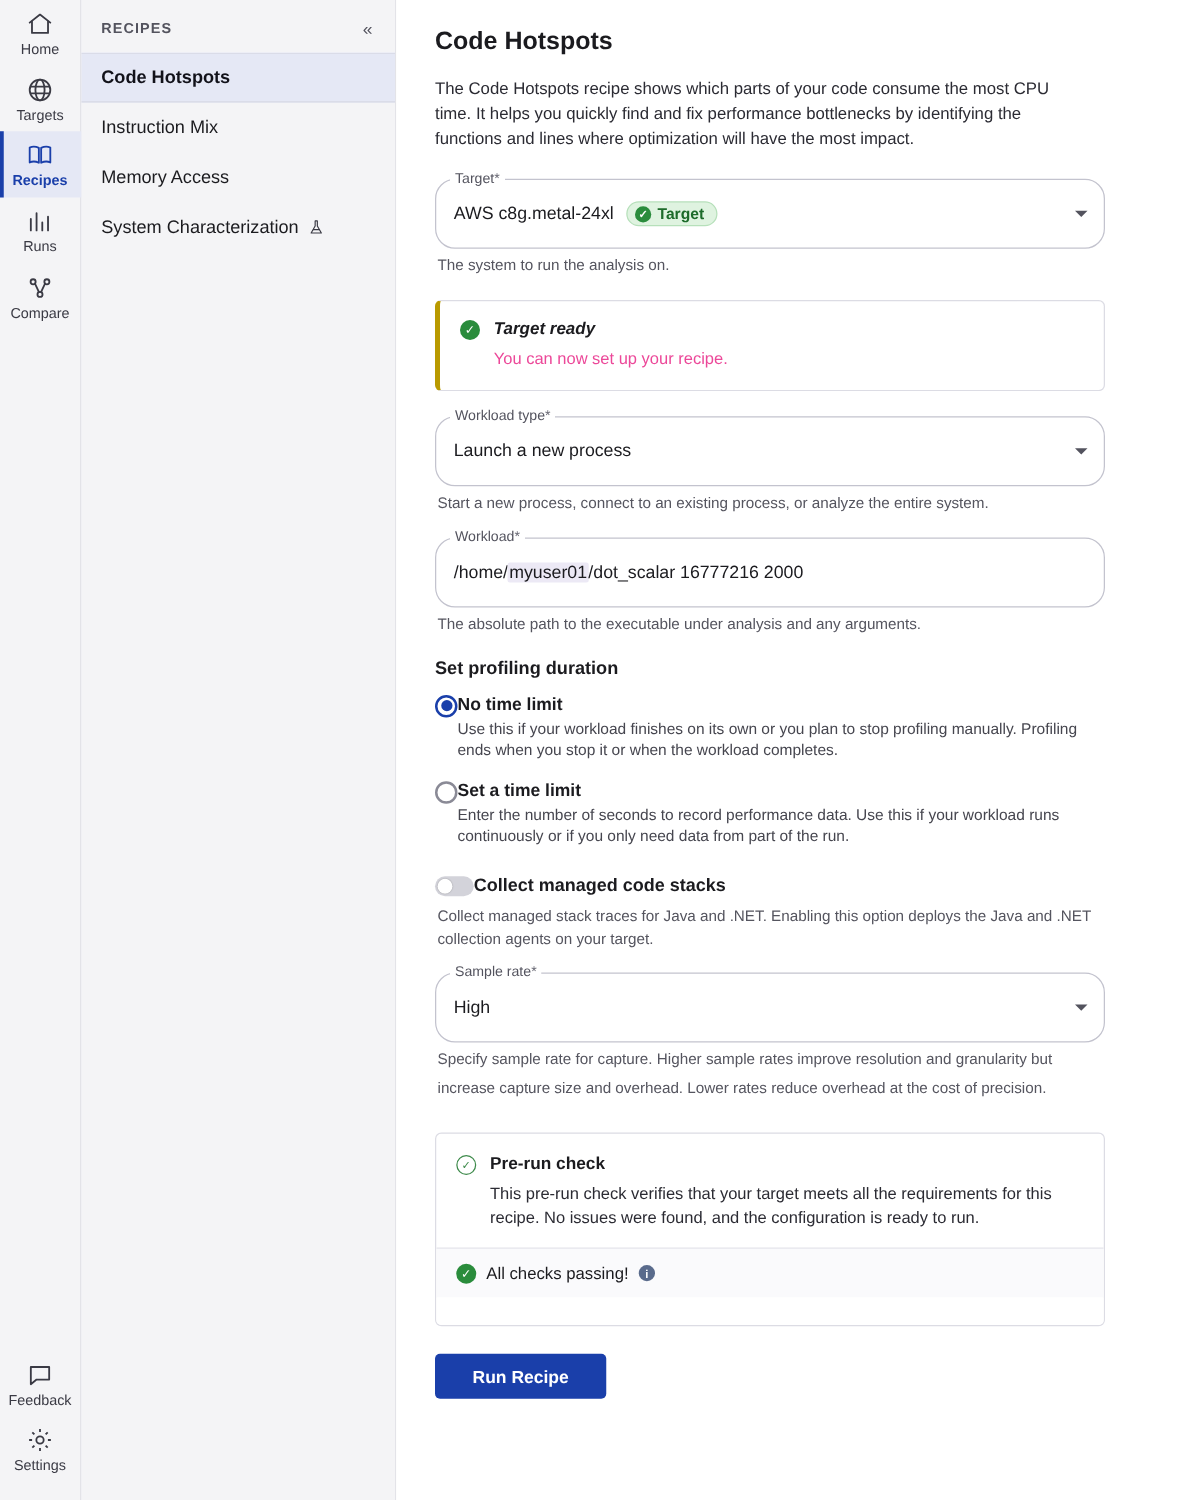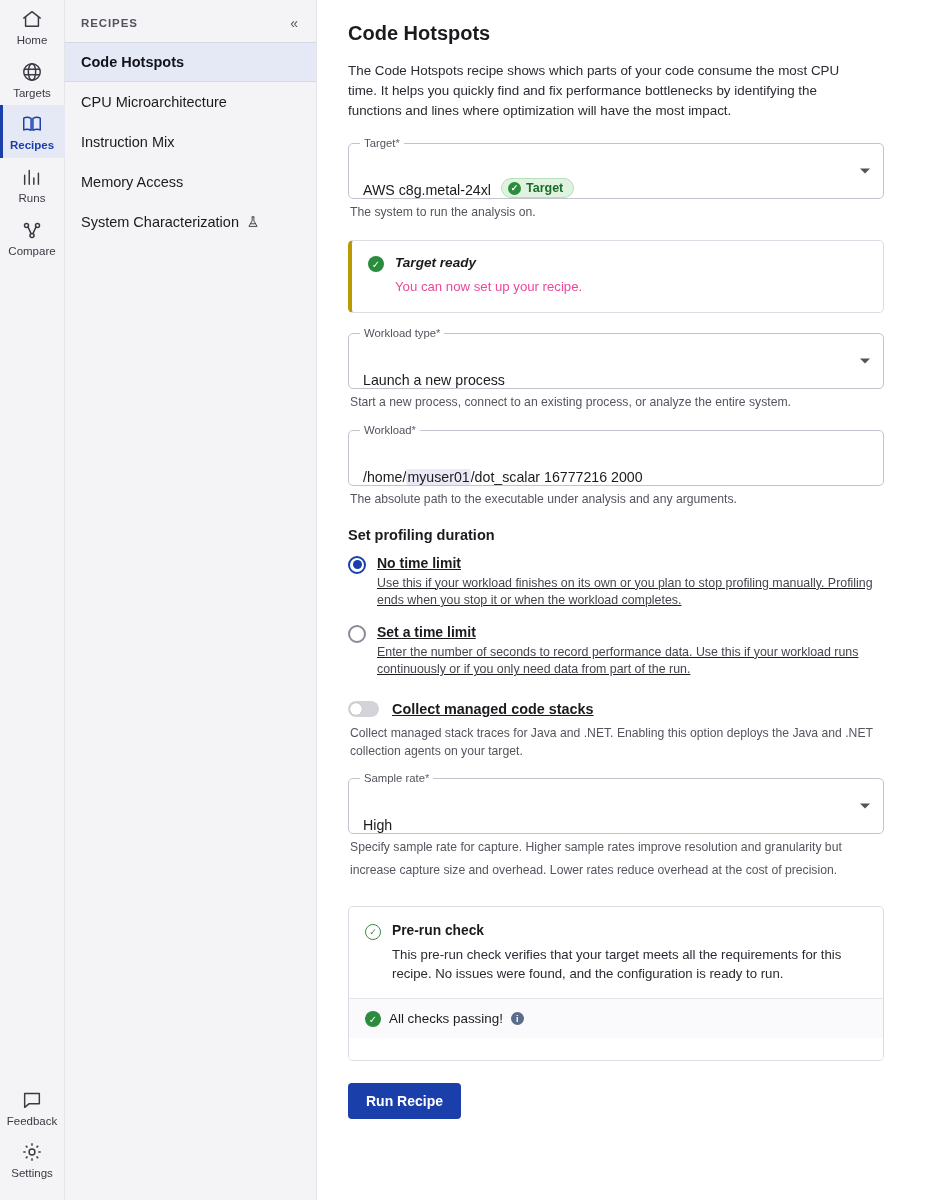--- a/index.html
+++ b/index.html
@@ -74,23 +74,23 @@
   }
   .page-title { font-size: 20px; font-weight: 700; margin: 0 0 16px 0; }
   .page-desc {
     font-size: 13.4px; line-height: 1.5; color: #2b2b33; margin: 0 0 22px 0;
     max-width: 520px;
   }
 
   
   .field {
     position: relative;
-    border: 1px solid #c3c3ce; border-radius: 5px;
+    border: 1px solid #c3c3ce; border-radius: 16px;
     background: #fff; height: 56px;
-    display: flex; align-items: flex-end; padding: 0 14px;
+    display: flex; align-items: center; padding: 0 14px;
     width: 536px;
   }
   .field .legend {
     position: absolute; top: -7px; left: 11px; background: #fff;
     padding: 0 4px; font-size: 11.3px; color: #53535e;
   }
   .legend .req { color: #6b6b76; }
   .field-value { font-size: 14.2px; color: #1b1b1f; }
   .help {
     font-size: 12.2px; color: #55555f; margin: 5px 0 18px 2px;
@@ -129,35 +129,35 @@
     color: #fff; font-size: 10px; display: flex; align-items: center;
     justify-content: center; flex: 0 0 auto; margin-top: 1px;
   }
   .check-circle.outline {
     background: #fff; color: #3f8b4c; border: 1.5px solid #3f8b4c;
     font-size: 9px;
   }
 
   .section-title { font-size: 14.5px; font-weight: 700; margin: 4px 0 12px 0; }
 
-  .radio-row { display: flex; gap: 11px; margin-bottom: 14px; width: 540px; text-decoration: underline; }
+  .radio-row { display: flex; margin-bottom: 14px; width: 540px; }
   .radio {
     width: 18px; height: 18px; border-radius: 50%;
     border: 2px solid #8a8a96; flex: 0 0 auto; margin-top: 1px;
     display: flex; align-items: center; justify-content: center;
     background: #fff; cursor: pointer;
   }
   .radio.checked { border-color: #1a3faa; }
   .radio.checked::after {
     content: ""; width: 9px; height: 9px; border-radius: 50%; background: #1a3faa;
   }
   .radio-label { font-size: 14px; font-weight: 700; margin-bottom: 4px; }
   .radio-desc { font-size: 12.4px; color: #46464f; line-height: 1.42; max-width: 500px; }
 
-  .toggle-row { display: flex; align-items: center; gap: 13px; margin: 22px 0 8px 0; text-decoration: underline; }
+  .toggle-row { display: flex; align-items: center; margin: 22px 0 8px 0; }
   .toggle {
     width: 31px; height: 16px; border-radius: 8px; background: #d3d3da;
     position: relative; cursor: pointer; flex: 0 0 auto;
   }
   .toggle::after {
     content: ""; position: absolute; left: 2px; top: 2px;
     width: 12px; height: 12px; border-radius: 50%; background: #fff;
     box-shadow: 0 0 1px rgba(0,0,0,.4);
   }
   .toggle-label { font-size: 14.4px; font-weight: 700; }
@@ -177,21 +177,21 @@
   .prerun-foot-text { font-size: 13.4px; color: #1b1b1f; }
   .info-icon {
     width: 13px; height: 13px; border-radius: 50%; background: #5a6b8c;
     color: #fff; font-size: 9px; font-weight: 700;
     display: flex; align-items: center; justify-content: center;
   }
   .prerun-blank { height: 22px; background: #fff; }
 
   .run-btn {
     margin-top: 22px; background: #1a3faa; color: #fff;
-    border: none; border-radius: 4px; padding: 10px 18px;
+    border: none; border-radius: 4px; padding: 10px 30px;
     font-size: 14px; font-weight: 700; cursor: pointer;
     font-family: "Liberation Sans", sans-serif;
   }
 
   .mono-highlight { background: #ece9f5; border-radius: 2px; padding: 0 1px; }
 </style>
 </head>
 <body>
 
 <div class="app">
@@ -276,23 +276,20 @@
   <div class="recipes">
     <div class="recipes-head">
       <span class="recipes-title">RECIPES</span>
       <span class="collapse-btn">«</span>
     </div>
 
     <div class="recipe-item active">
       <span>Code Hotspots</span>
     </div>
     <div class="recipe-item">
-      <span>CPU Microarchitecture</span>
-    </div>
-    <div class="recipe-item">
       <span>Instruction Mix</span>
     </div>
     <div class="recipe-item">
       <span>Memory Access</span>
     </div>
     <div class="recipe-item">
       <span>System Characterization</span>
       <span>
         <svg width="14" height="16" viewBox="0 0 24 24" fill="none" stroke="#3a3a44" stroke-width="1.6" stroke-linejoin="round">
           <path d="M10 3h4M10.5 3v7L5 19.5h14L13.5 10V3"></path>

